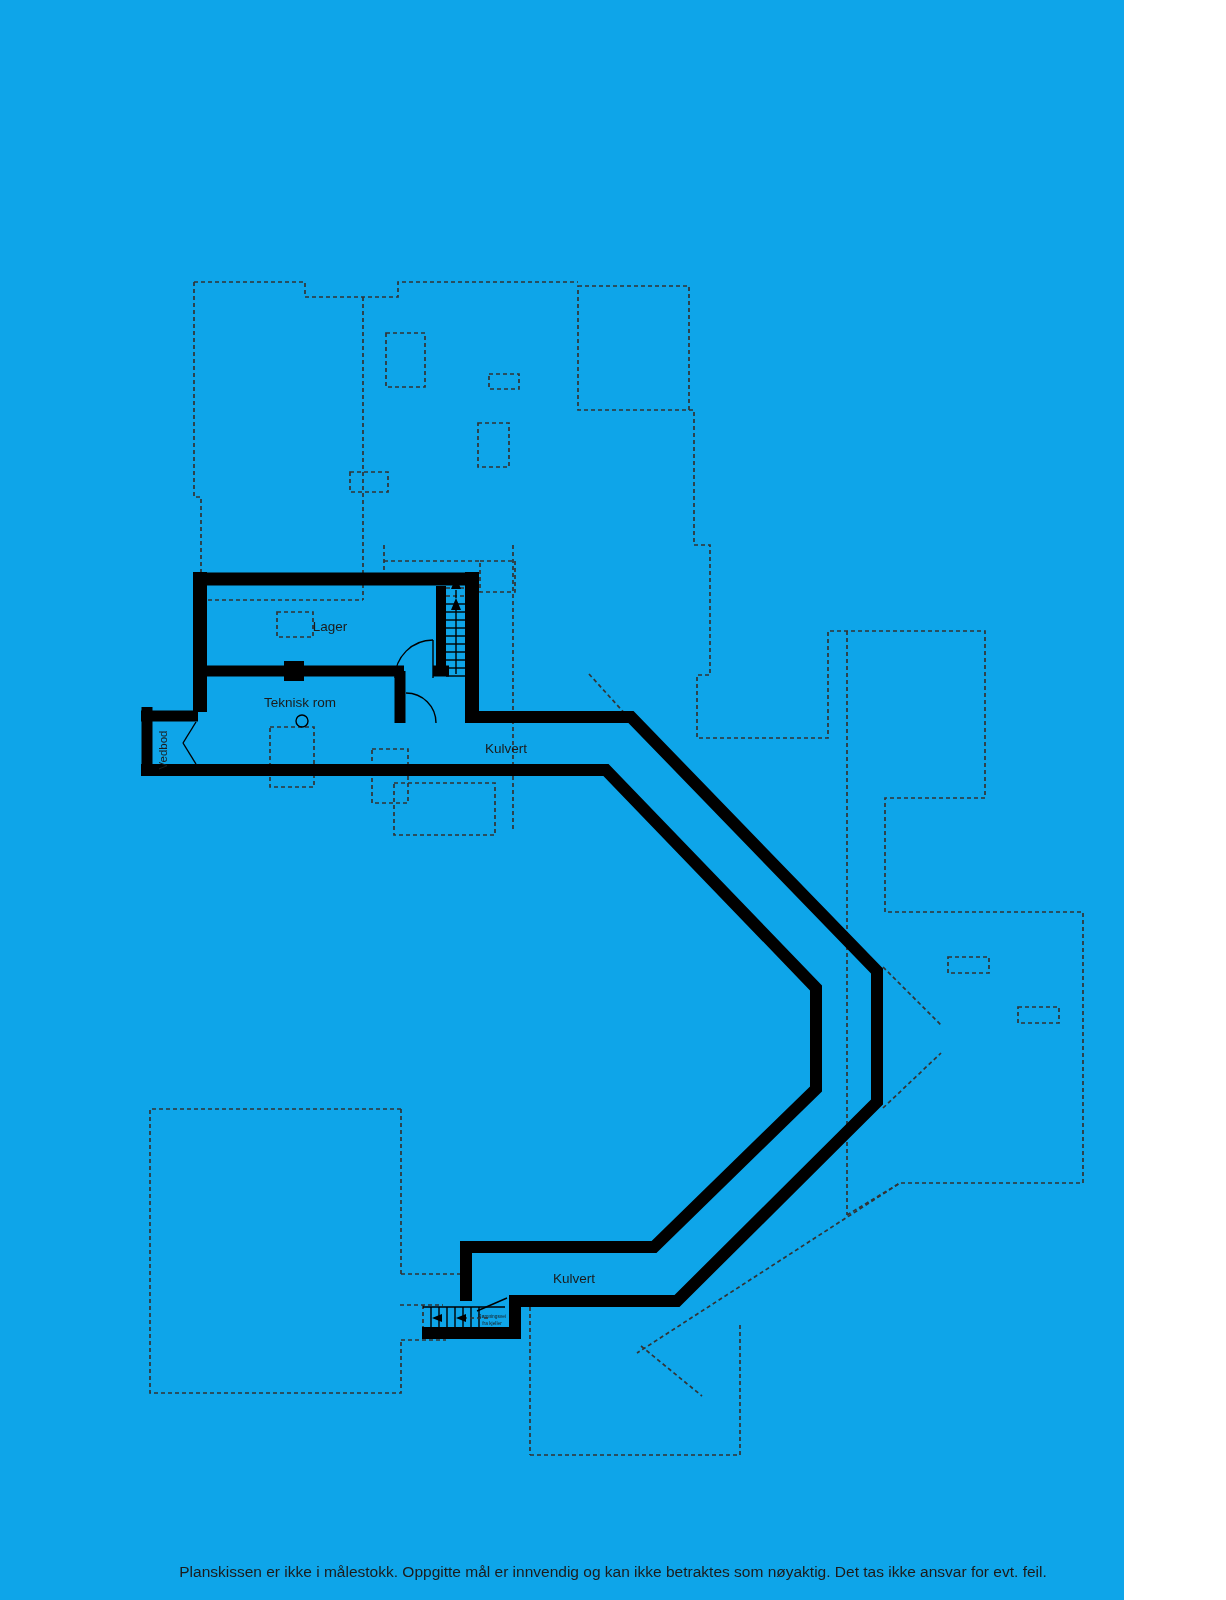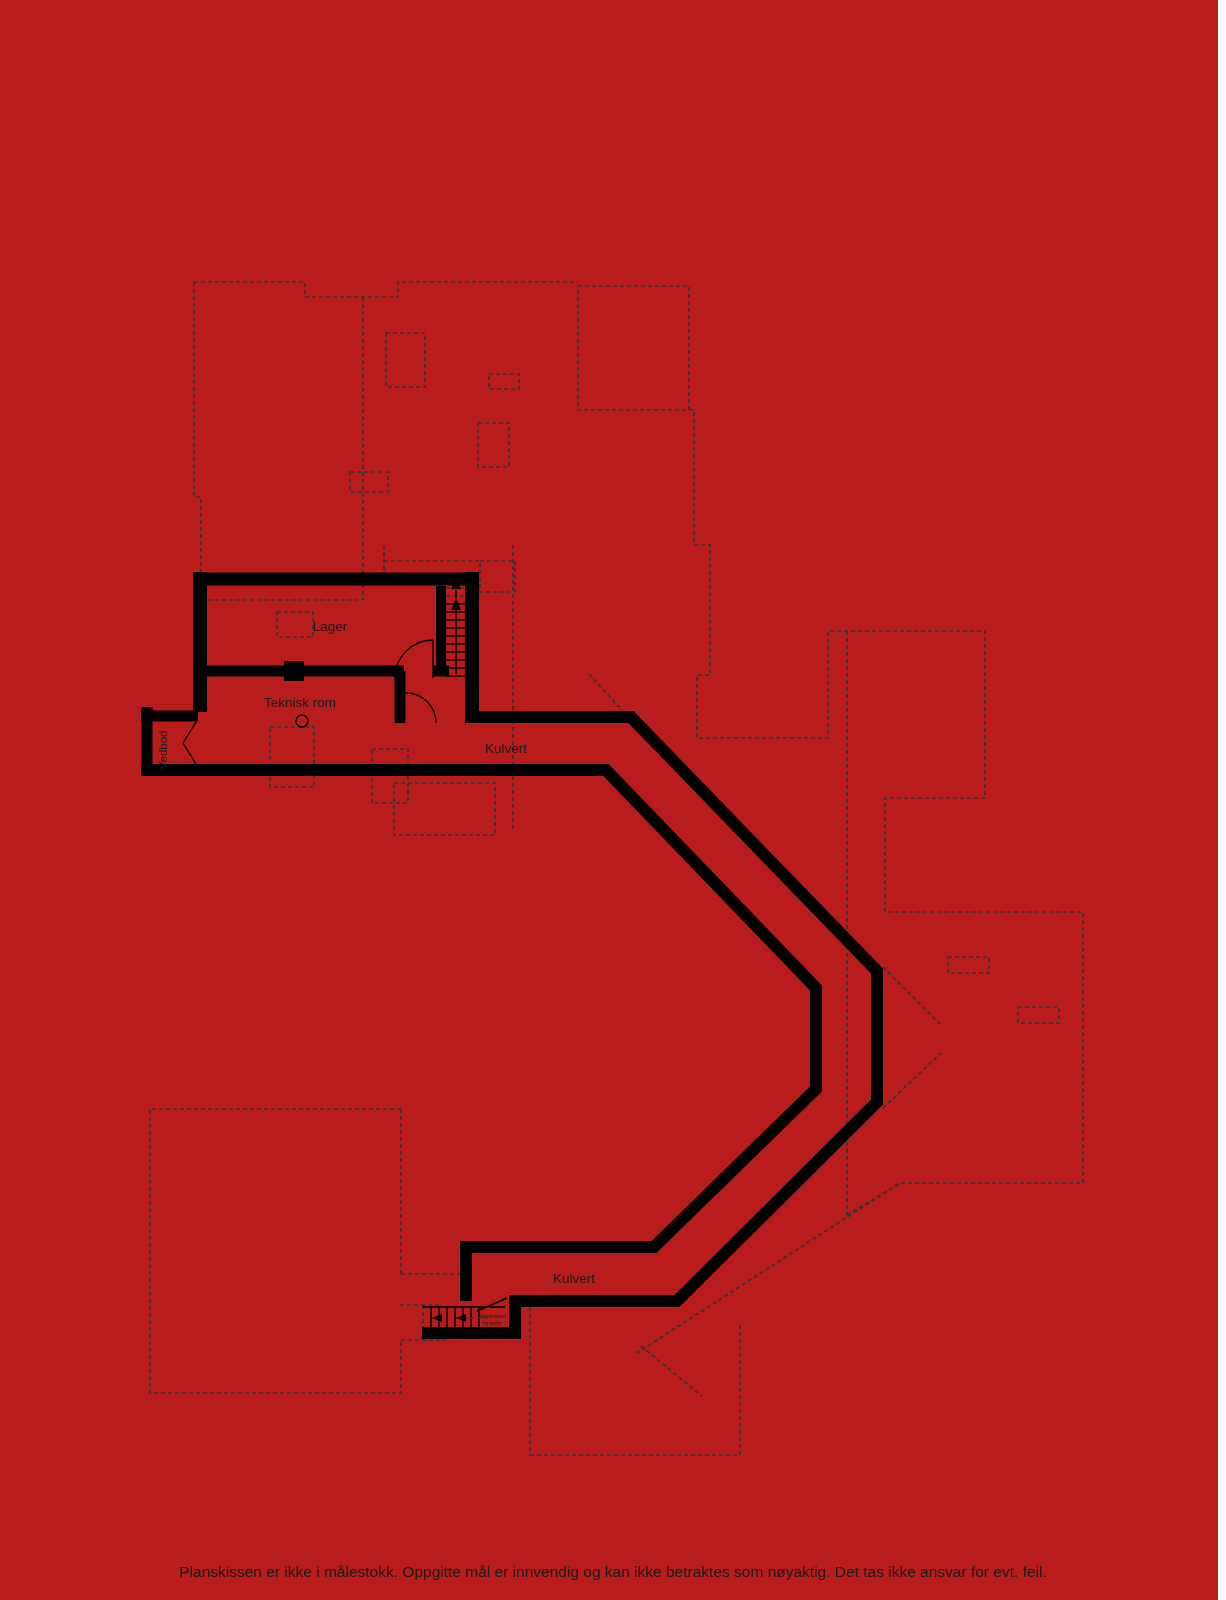--- a/index.html
+++ b/index.html
@@ -2,22 +2,22 @@
 <html><head>
 <meta charset="utf-8">
 <style>
   html, body {
     margin: 0; padding: 0;
     background: #ffffff;
     font-family: "Liberation Sans", sans-serif;
   }
   .page {
     position: relative;
-    width: 1218px; height: 1600px;
-    background: #b91c1c;
+    width: 1124px; height: 1600px;
+    background: #0ea5e9;
     overflow: hidden;
     text-align: center;
   }
   svg { display: block; }
   text {
     font-family: "Liberation Sans", sans-serif;
     fill: #1b1b1b;
   }
   .wall   { stroke: #000000; fill: none; }
   .dash   { stroke: #333333; stroke-width: 1.7; fill: none; stroke-dasharray: 4 3; }

